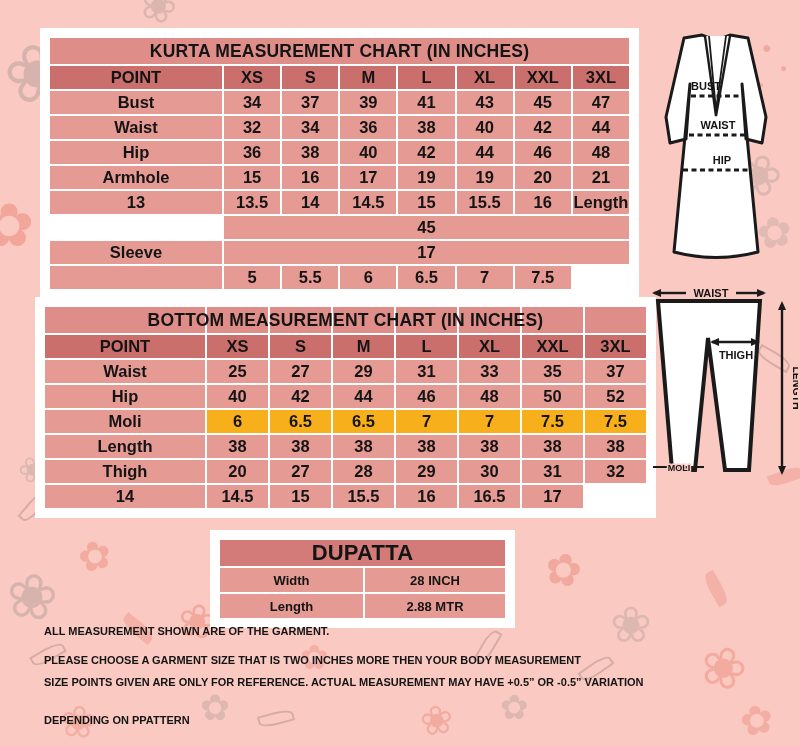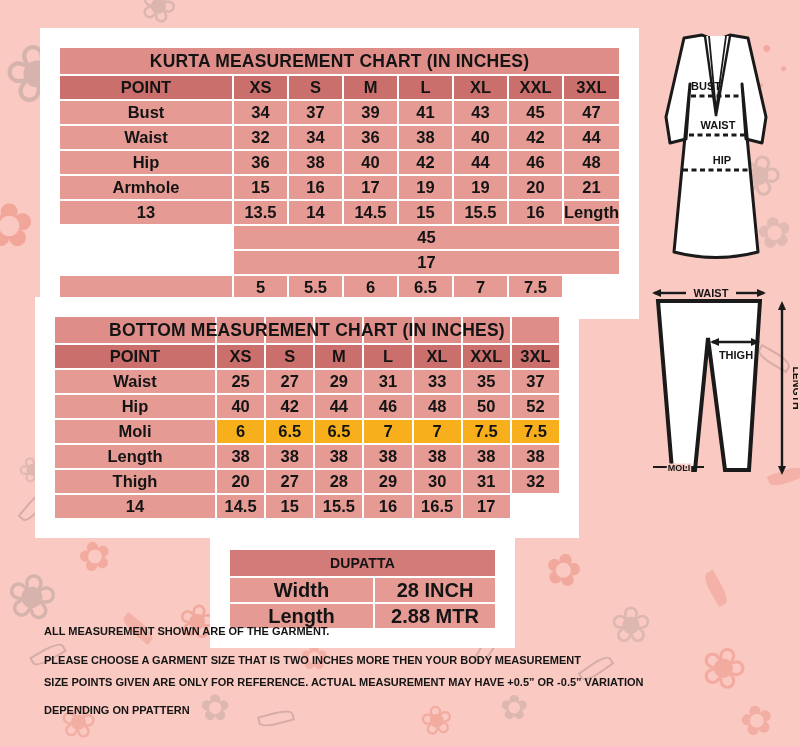--- a/index.html
+++ b/index.html
@@ -10,54 +10,54 @@
     color:var(--text,#141414);
     font-family:"Liberation Sans",sans-serif;
   }
   
   .decor-item{position:absolute;z-index:0;line-height:1;user-select:none;pointer-events:none}
   .leaf{position:absolute;z-index:0;width:36px;height:13px;border-radius:0 50% 0 50%;pointer-events:none}
   .leaf.outline{border:2px solid rgba(160,130,124,.40)}
   .leaf.fill{background:rgba(238,148,136,.45)}
 
   
-  .chart{position:absolute;z-index:1;display:grid;gap:2px;background:var(--grid-line,#fff);padding:20px}
+  .chart{position:absolute;z-index:1;display:grid;gap:2px;background:var(--grid-line,#fff);padding:10px}
   .kurta-chart{left:40px;top:28px;width:599px;--cols:172px repeat(7,1fr);
     grid-template-columns:var(--cols);grid-template-rows:26px;grid-auto-rows:23px}
-  .bottom-chart{left:35px;top:297px;width:544px;--cols:160px repeat(7,1fr);
+  .bottom-chart{left:35px;top:297px;width:621px;--cols:160px repeat(7,1fr);
     grid-template-columns:var(--cols);grid-template-rows:26px;grid-auto-rows:23px}
   .dupatta-chart{left:210px;top:530px;width:305px;
     grid-template-columns:143px 1fr;grid-template-rows:26px;grid-auto-rows:24px}
 
   .cell{display:flex;align-items:center;justify-content:center;
     background:var(--data-row,#e69a94);font-weight:bold;font-size:16.5px}
   .cell.hdr{background:var(--header-row,#cb6f6d)}
   .cell.title{background:var(--title-row,#df8d89)}
   .cell.val.span{grid-column:2/-1}
   .cell.val.hl{background:var(--highlight-row,#f7b01c)}
   .title-row{grid-column:1/-1;position:relative;background:var(--title-row,#df8d89)}
   .title-row.lined{display:grid;grid-template-columns:var(--cols);gap:2px;background:transparent}
   .title-label{position:absolute;inset:0;display:flex;align-items:center;justify-content:center;
     font-weight:bold;font-size:17.5px;letter-spacing:.2px}
   .dupatta-chart .title-row{background:var(--dupatta-title-row,#d27b78)}
-  .dupatta-chart .title-label{font-size:14px}
-  .dupatta-chart .cell{font-size:20px}
+  .dupatta-chart .title-label{font-size:22px}
+  .dupatta-chart .cell{font-size:13px}
 
   
   .figure{position:absolute;z-index:1}
   .kurta-figure{left:646px;top:22px}
   .pants-figure{left:648px;top:284px}
   svg text{font-family:"Liberation Sans",sans-serif;font-weight:bold;fill:#141414}
 
   
   .notes{position:absolute;z-index:1;left:44px;top:624px;font-weight:bold;font-size:11px;white-space:nowrap;letter-spacing:0}
   .note-line{line-height:14px}
   .note-line:nth-child(1){margin-bottom:15px}
   .note-line:nth-child(2){margin-bottom:8px}
-  .note-line:nth-child(3){margin-bottom:14px}
+  .note-line:nth-child(3){margin-bottom:24px}
 </style>
 </head>
 <body>
 
 <div id="decor-layer">
     <span class="decor-item" style="left: 4px; top: 34px; font-size: 78px; color: rgb(181, 160, 154); opacity: 0.5; transform: rotate(-12deg);">❀</span>
     <span class="decor-item" style="left: 140px; top: -16px; font-size: 44px; color: rgb(181, 160, 154); opacity: 0.45; transform: rotate(20deg);">❀</span>
     <span class="decor-item" style="left: -16px; top: 196px; font-size: 60px; color: rgb(239, 148, 134); opacity: 0.65; transform: rotate(0deg);">✿</span>
     <span class="decor-item" style="left: 736px; top: 148px; font-size: 55px; color: rgb(181, 160, 154); opacity: 0.4; transform: rotate(15deg);">❀</span>
     <span class="decor-item" style="left: 757px; top: 212px; font-size: 42px; color: rgb(181, 160, 154); opacity: 0.35; transform: rotate(-10deg);">✿</span>
@@ -139,20 +139,21 @@
     <div class="cell val">21</div>
     <div class="cell val">13</div>
     <div class="cell val">13.5</div>
     <div class="cell val">14</div>
     <div class="cell val">14.5</div>
     <div class="cell val">15</div>
     <div class="cell val">15.5</div>
     <div class="cell val">16</div>
     <div class="cell lbl">Length</div>
     <div class="cell val span">45</div>
+    <div class="cell lbl">Sleeve</div>
     <div class="cell val span">17</div>
     <div class="cell val"></div>
     <div class="cell val">5</div>
     <div class="cell val">5.5</div>
     <div class="cell val">6</div>
     <div class="cell val">6.5</div>
     <div class="cell val">7</div>
     <div class="cell val">7.5</div>
   </section>
 

